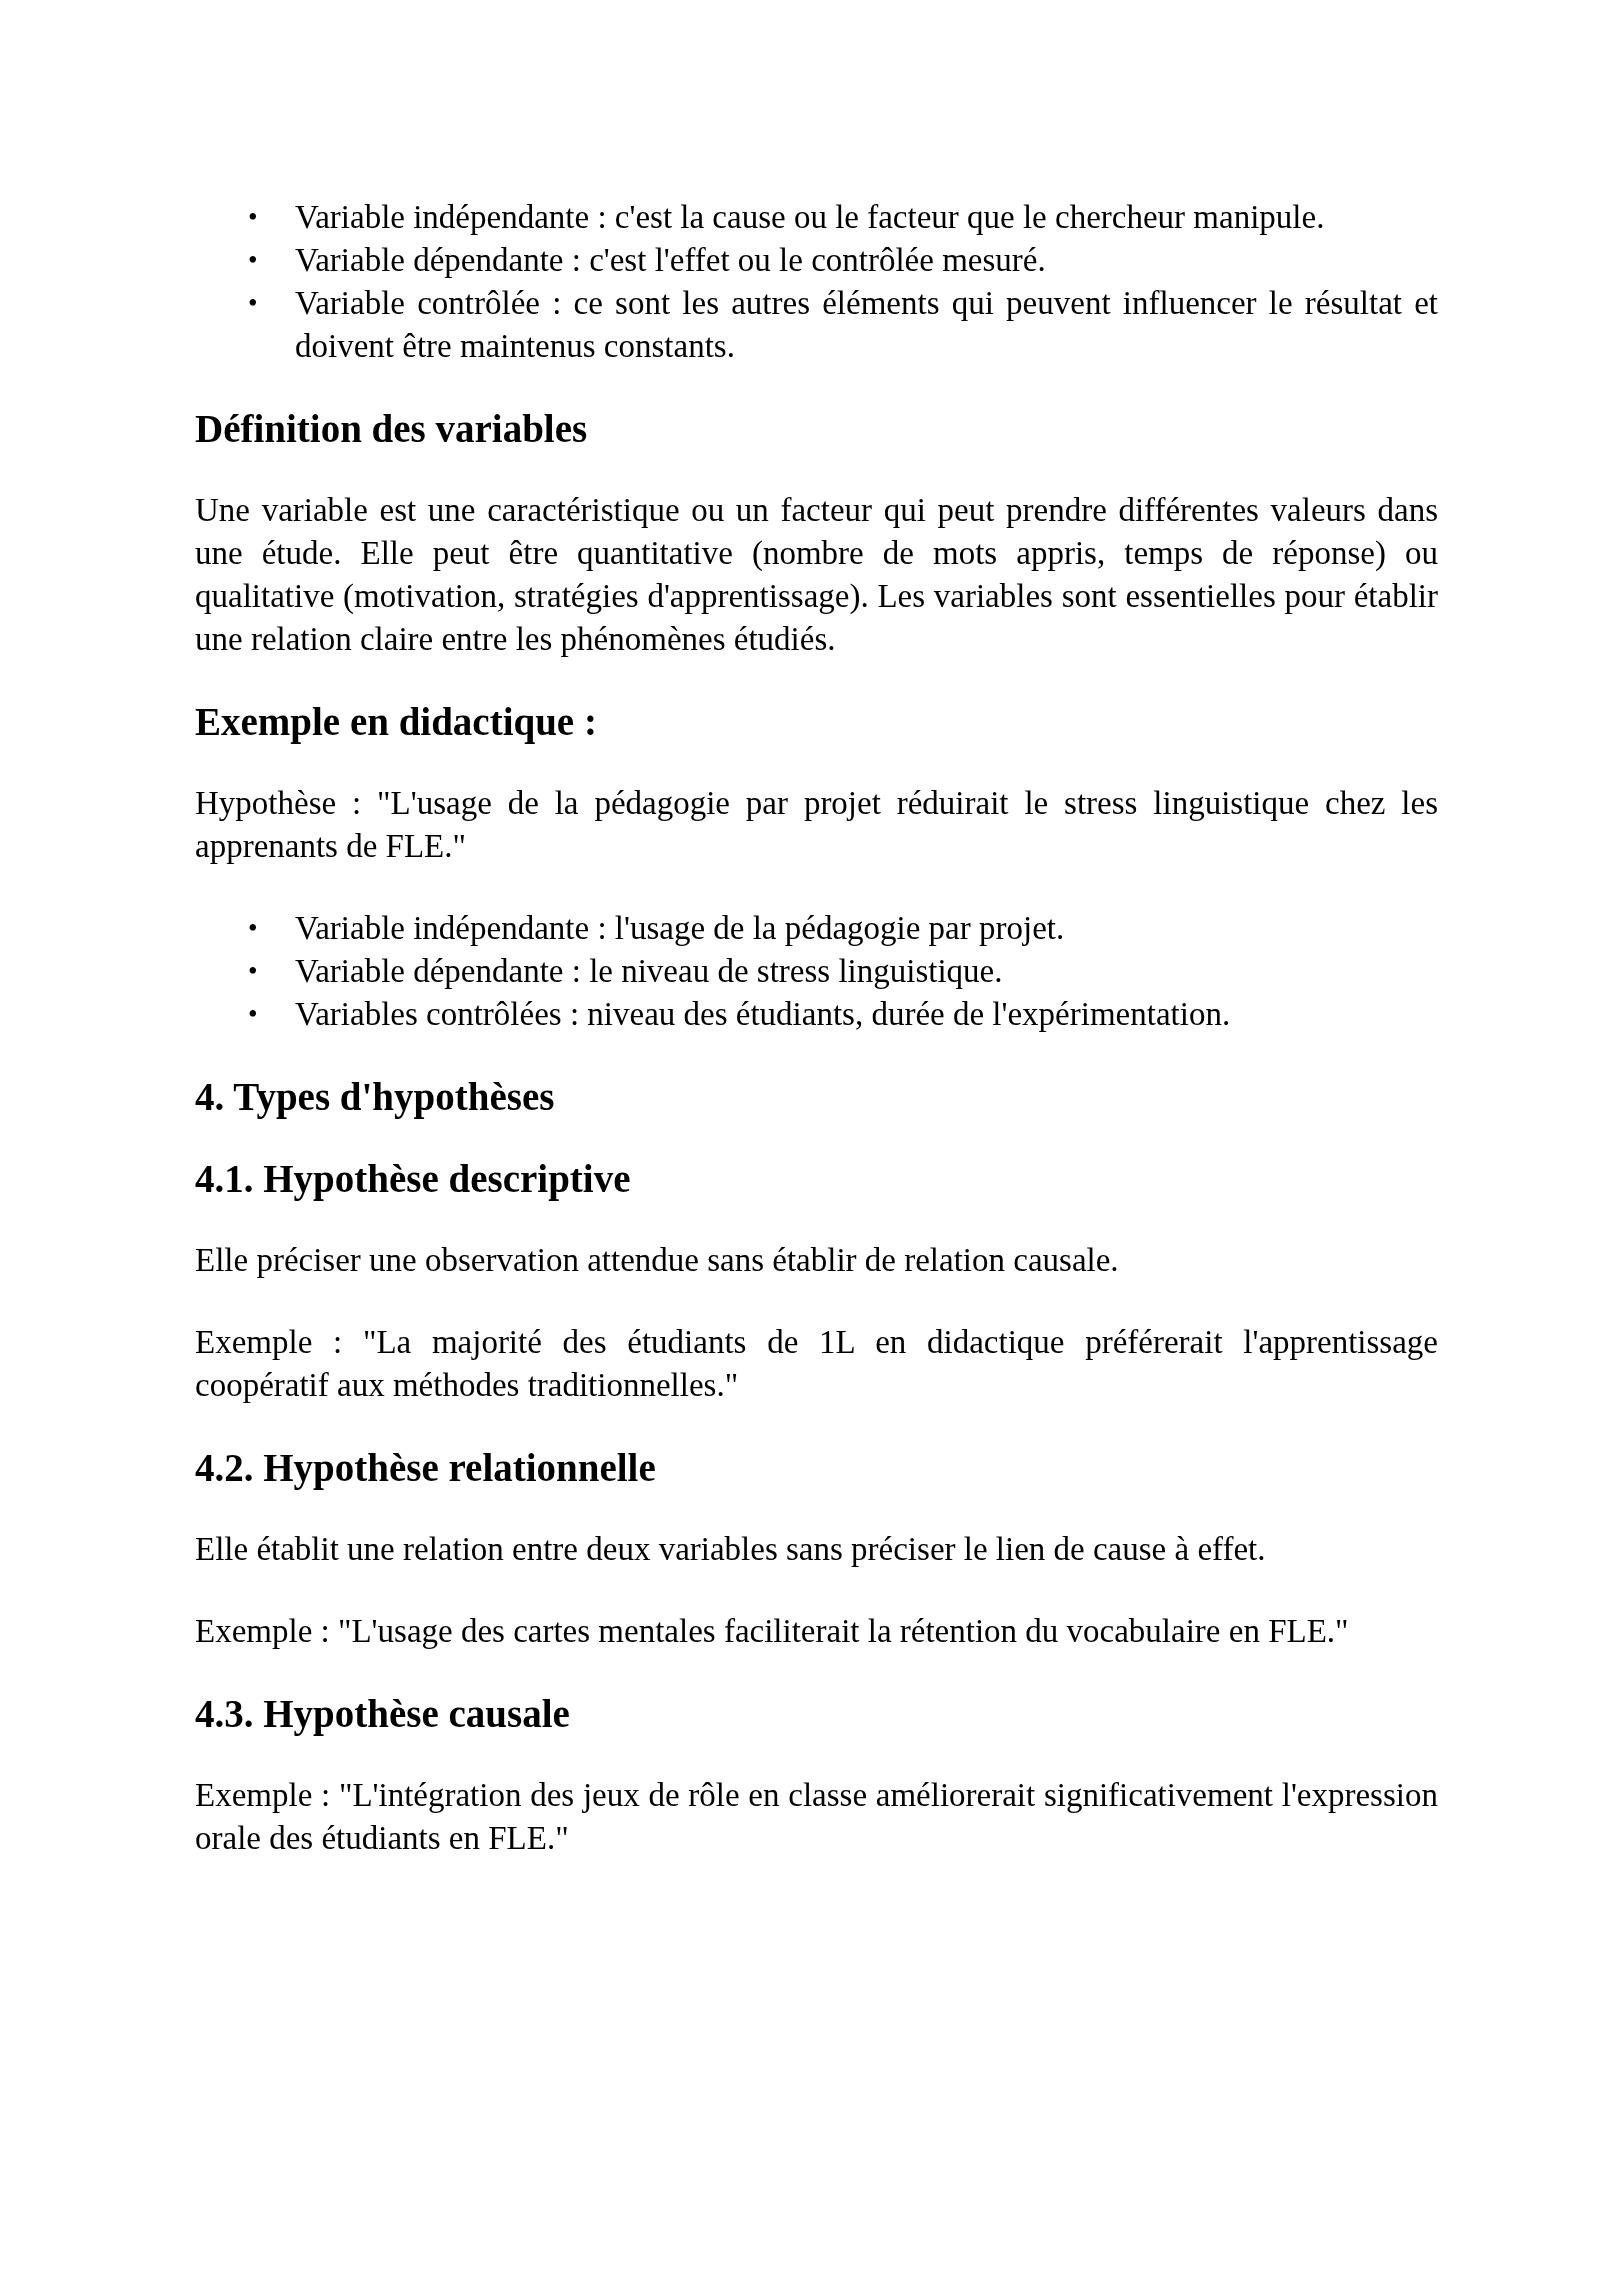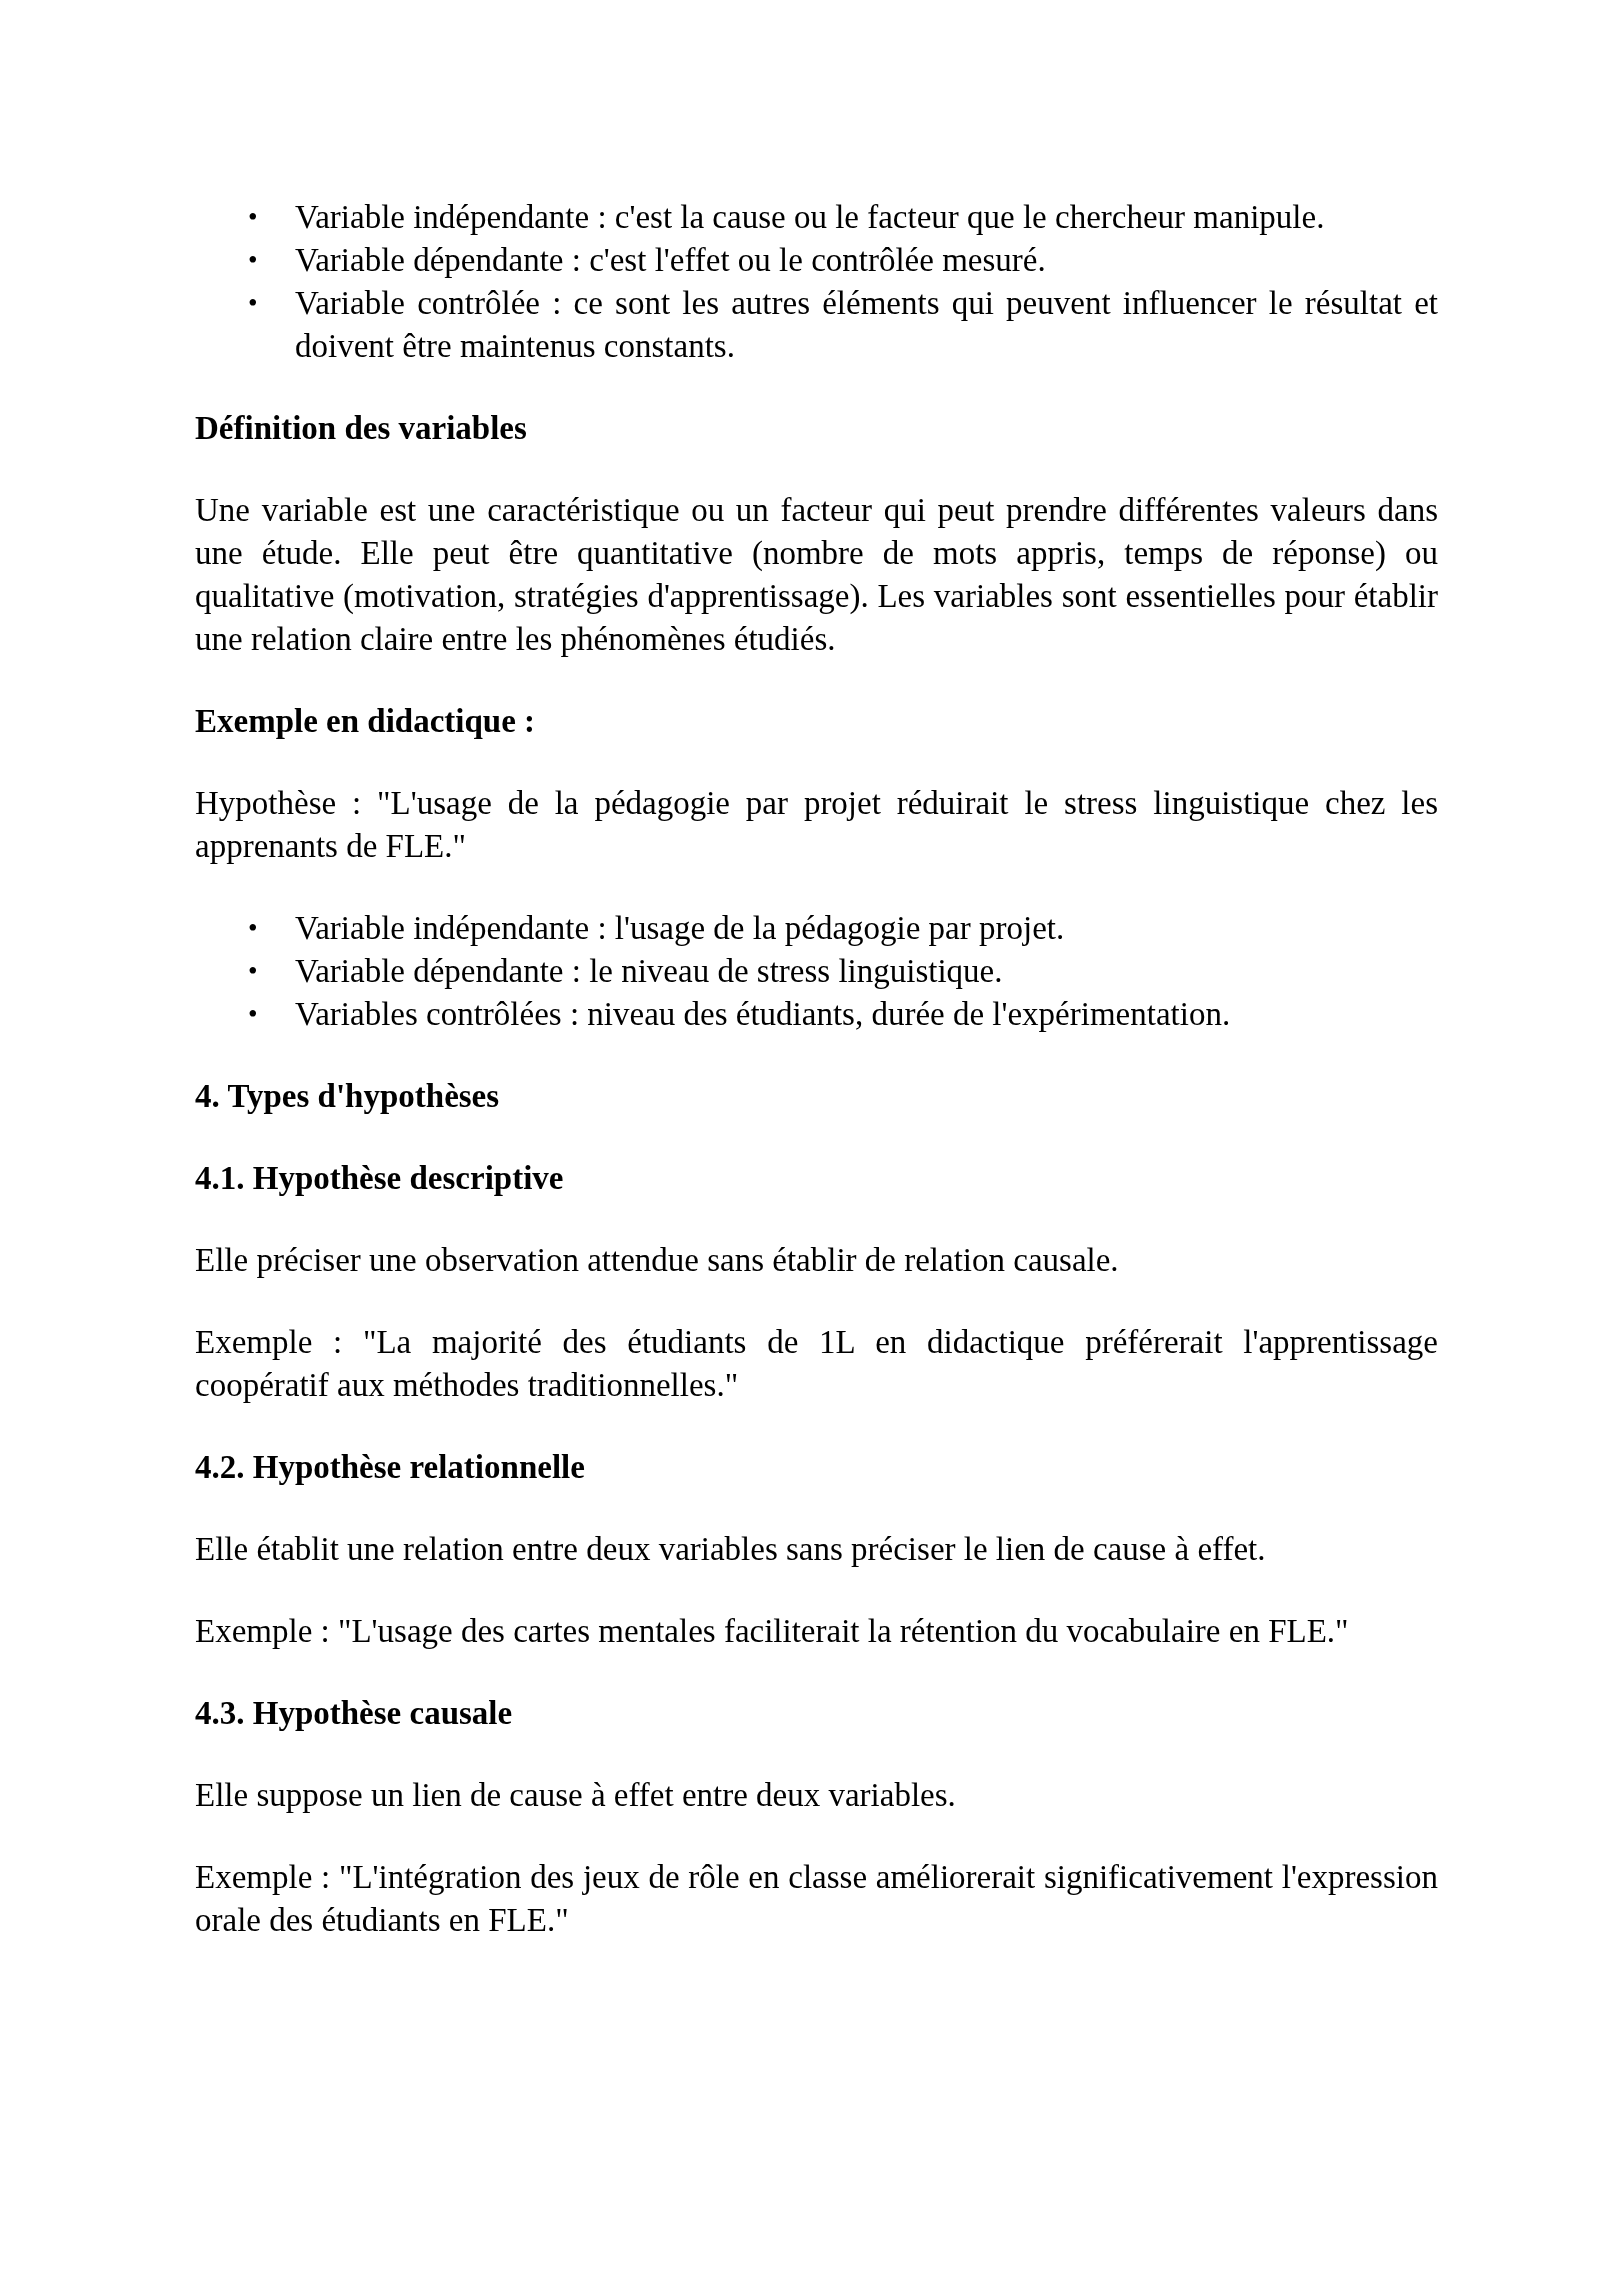--- a/index.html
+++ b/index.html
@@ -22,21 +22,21 @@
       width: 1243px;
       font-size: 33px;
       line-height: 43px;
     }
     p {
       margin: 0 0 39px 0;
       text-align: justify;
     }
     h3 {
       margin: 0 0 39px 0;
-      font-size: 33px;
+      font-size: 39px;
       line-height: 43px;
       font-weight: bold;
     }
     ul {
       margin: 0 0 39px 0;
       padding: 0;
       list-style: none;
     }
     ul li {
       position: relative;
@@ -82,17 +82,16 @@
 
   <h3>4.1. Hypothèse descriptive</h3>
   <p>Elle préciser une observation attendue sans établir de relation causale.</p>
   <p><b>Exemple :</b><span> "La majorité des étudiants de 1L en didactique préférerait l'apprentissage coopératif aux méthodes traditionnelles."</span></p>
 
   <h3>4.2. Hypothèse relationnelle</h3>
   <p>Elle établit une relation entre deux variables sans préciser le lien de cause à effet.</p>
   <p><b>Exemple :</b><span> "L'usage des cartes mentales faciliterait la rétention du vocabulaire en FLE."</span></p>
 
   <h3>4.3. Hypothèse causale</h3>
-  <p>Elle suppose un lien de cause à effet entre deux variables.</p>
   <p><b>Exemple :</b><span> "L'intégration des jeux de rôle en classe améliorerait significativement l'expression orale des étudiants en FLE."</span></p>
 
 </div>
 
 
 </body></html>

